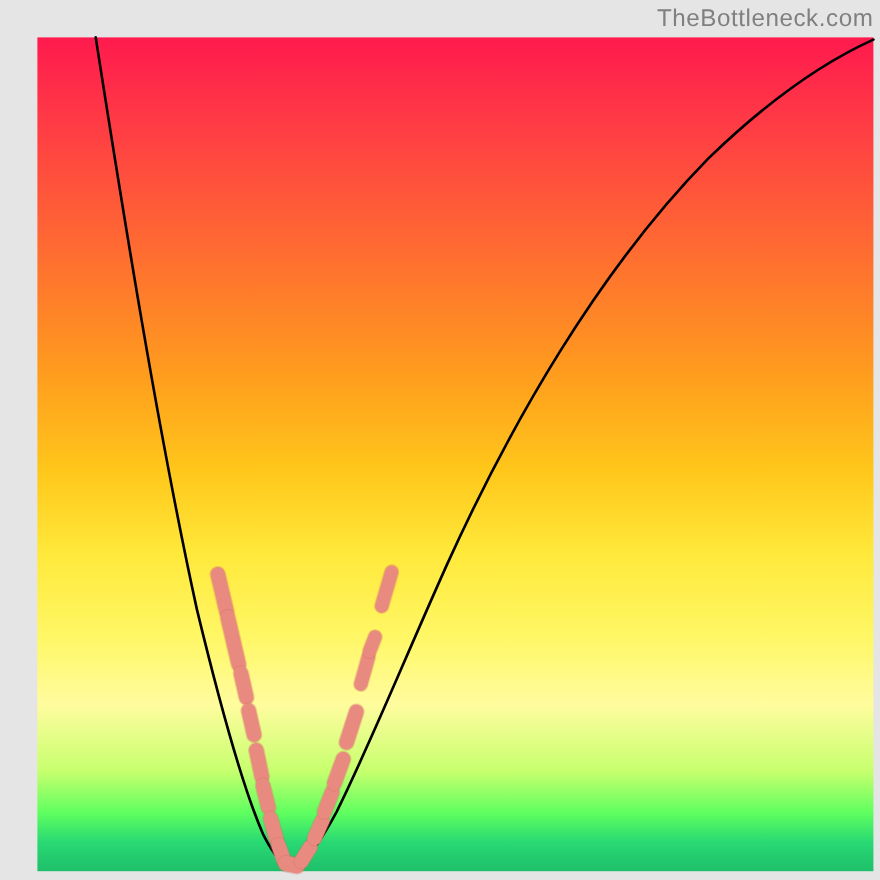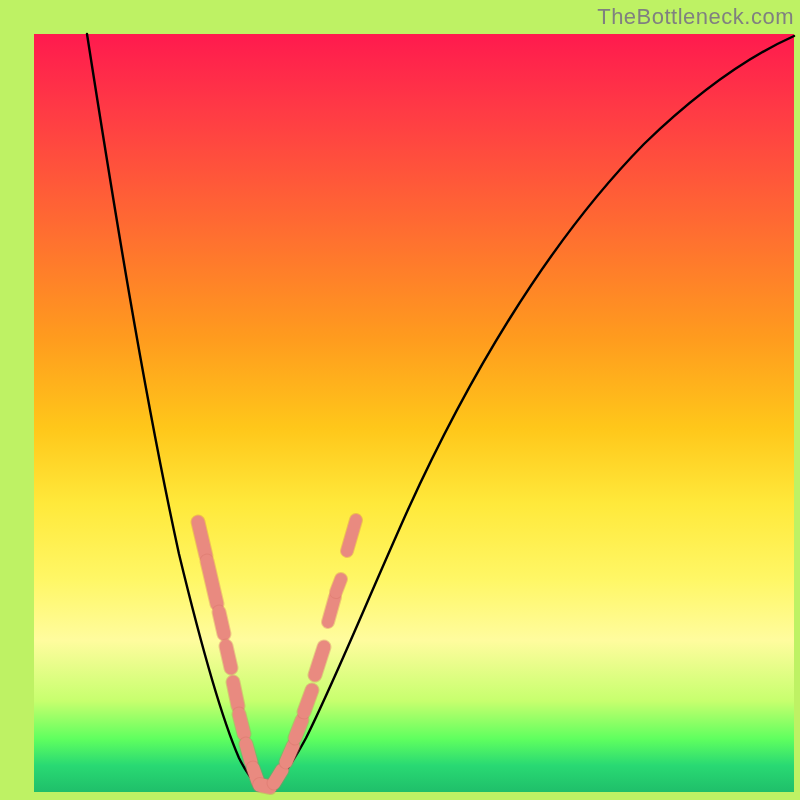--- a/index.html
+++ b/index.html
@@ -10,21 +10,21 @@
     background: #000;
     overflow: hidden;
     font-family: Arial, Helvetica, sans-serif;
   }
   .frame {
     position: absolute;
     left: 0;
     top: 0;
     width: 800px;
     height: 800px;
-    background: #bef264;
+    background: #e5e5e5;
   }
   .plot-area {
     position: absolute;
     left: 34px;
     top: 34px;
     width: 760px;
     height: 758px;
     
     background: linear-gradient(
       to bottom,

